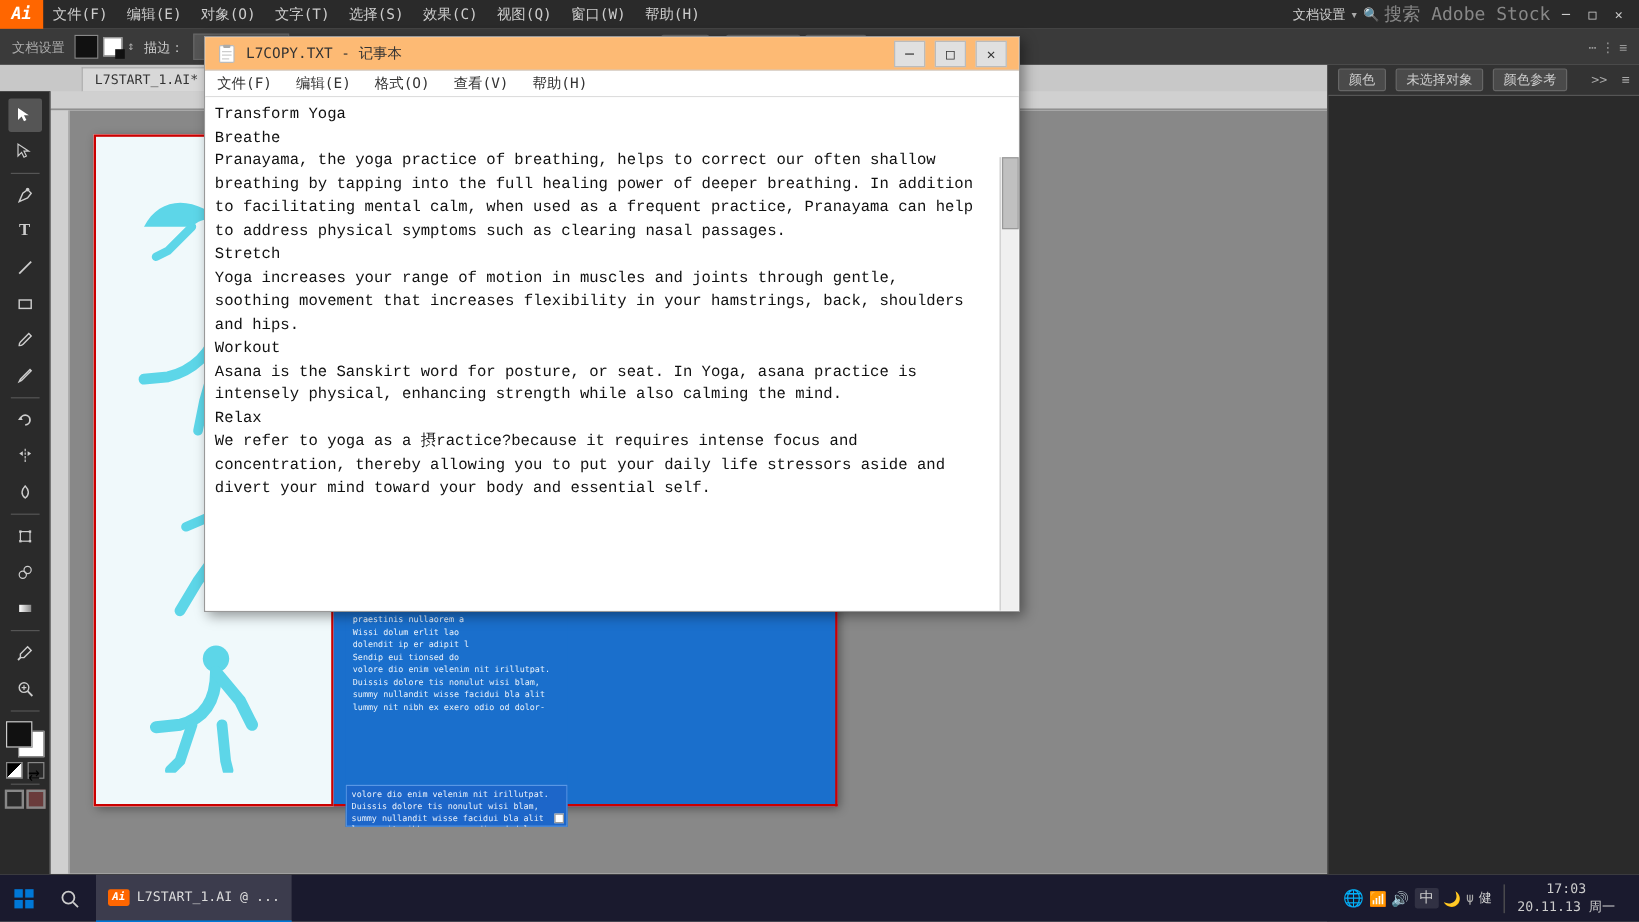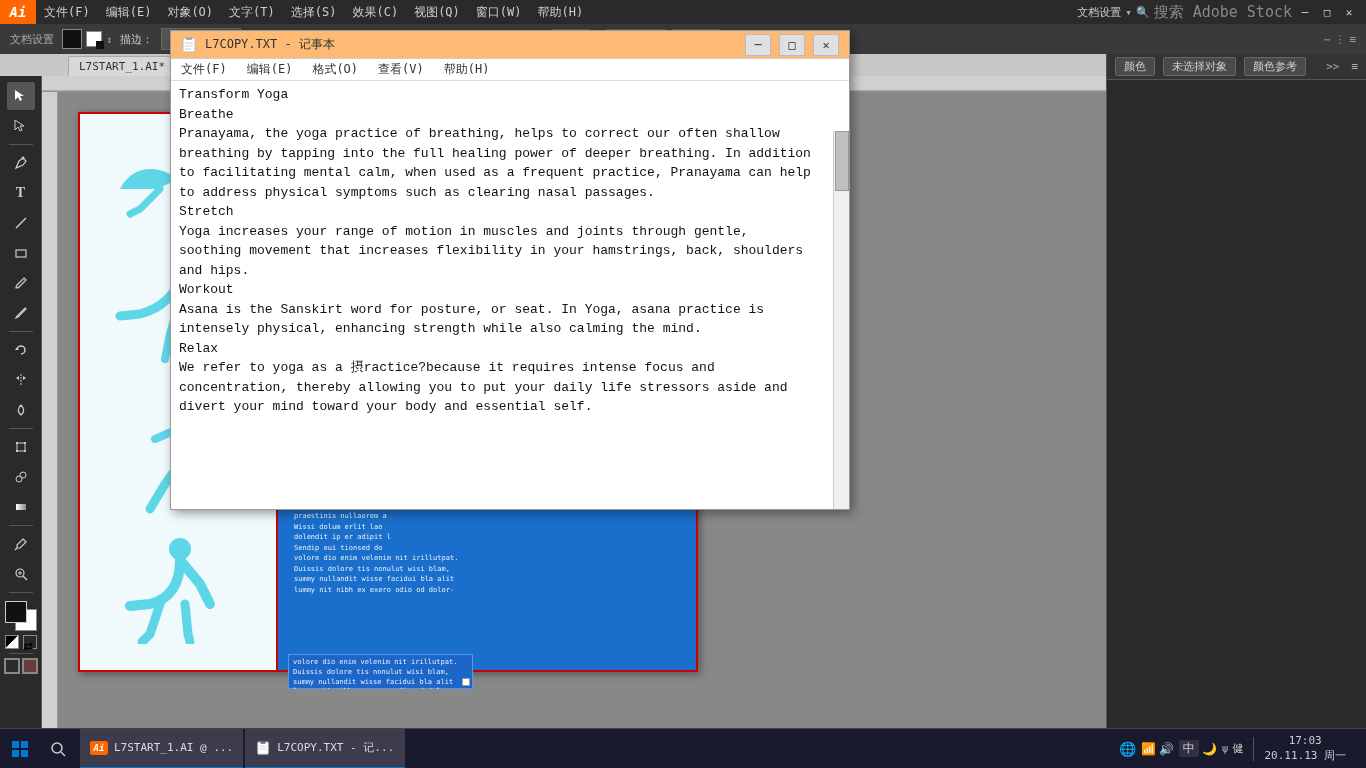--- a/index.html
+++ b/index.html
@@ -637,31 +637,20 @@
       <line x1="11" y1="11" x2="15" y2="15" stroke="#ccc" stroke-width="1.5"></line>
     </svg>
   </div>
   <div class="taskbar-apps">
 
     <div class="taskbar-app active">
       <div class="taskbar-app-icon" style="background:#ff6600;color:white;font-size:9px;font-weight:bold;font-style:italic;border-radius:2px;width:18px;height:14px;display:flex;align-items:center;justify-content:center;">Ai</div>
       <span>L7START_1.AI @ ...</span>
     </div>
 
-    <div class="taskbar-app active">
-      <div class="taskbar-app-icon">
-        <svg width="14" height="14" viewBox="0 0 16 16">
-          <rect x="2" y="1" width="12" height="14" rx="1" fill="#fff" stroke="#bbb" stroke-width="1"></rect>
-          <rect x="5" y="0" width="6" height="3" rx="1" fill="#666"></rect>
-          <line x1="4" y1="6" x2="12" y2="6" stroke="#ccc" stroke-width="1"></line>
-          <line x1="4" y1="9" x2="12" y2="9" stroke="#ccc" stroke-width="1"></line>
-        </svg>
-      </div>
-      <span>L7COPY.TXT - 记...</span>
-    </div>
 
   </div>
   <div class="taskbar-right">
     <div class="system-tray">
 
       <span style="font-size:14px;cursor:pointer;">🌐</span>
       <span style="font-size:12px;cursor:pointer;color:#aaa;">📶</span>
       <span style="font-size:12px;cursor:pointer;color:#aaa;">🔊</span>
       <span style="font-size:12px;cursor:pointer;color:#ccc;background:rgba(255,255,255,0.1);padding:0 4px;border-radius:2px;">中</span>
       <span style="font-size:12px;cursor:pointer;">🌙</span>

